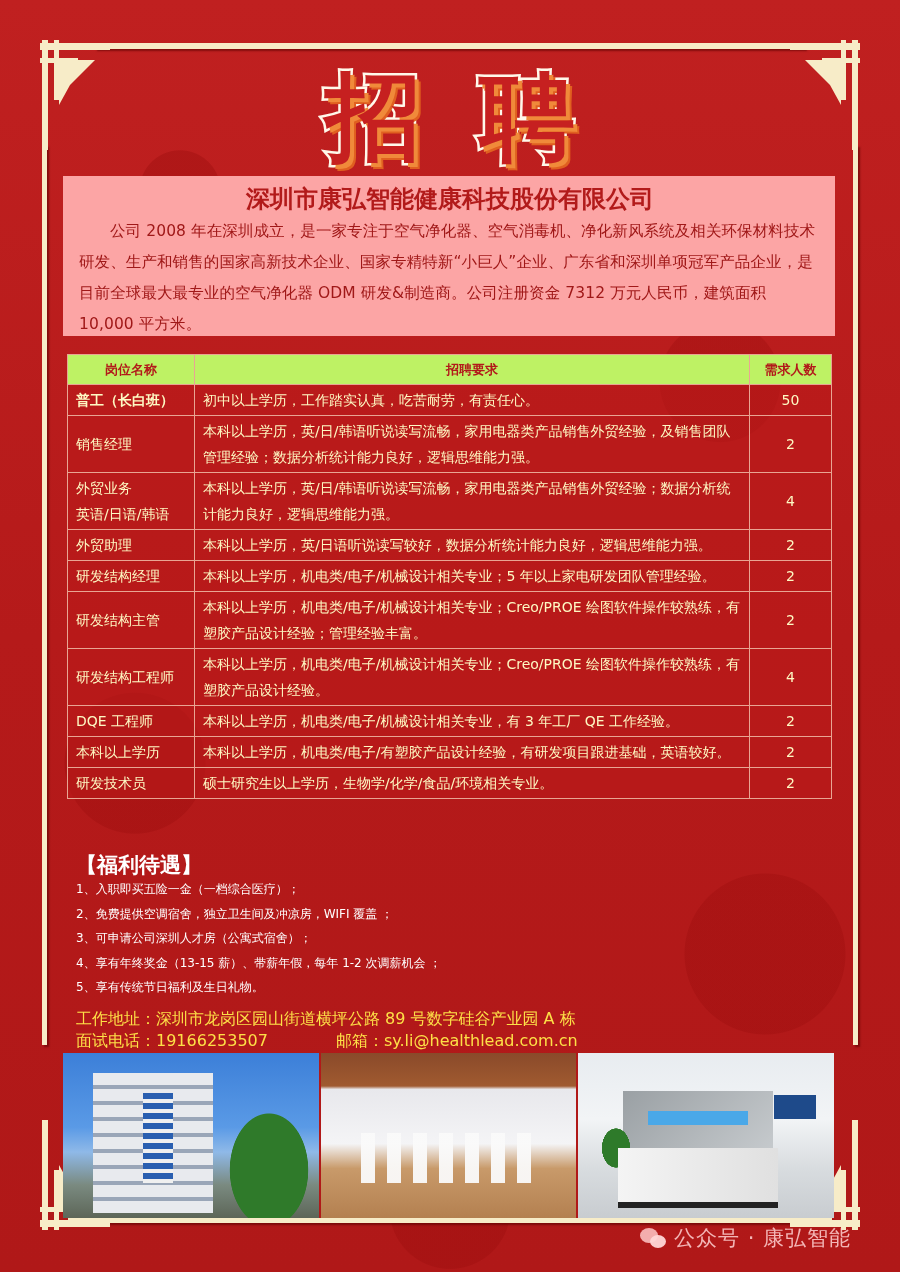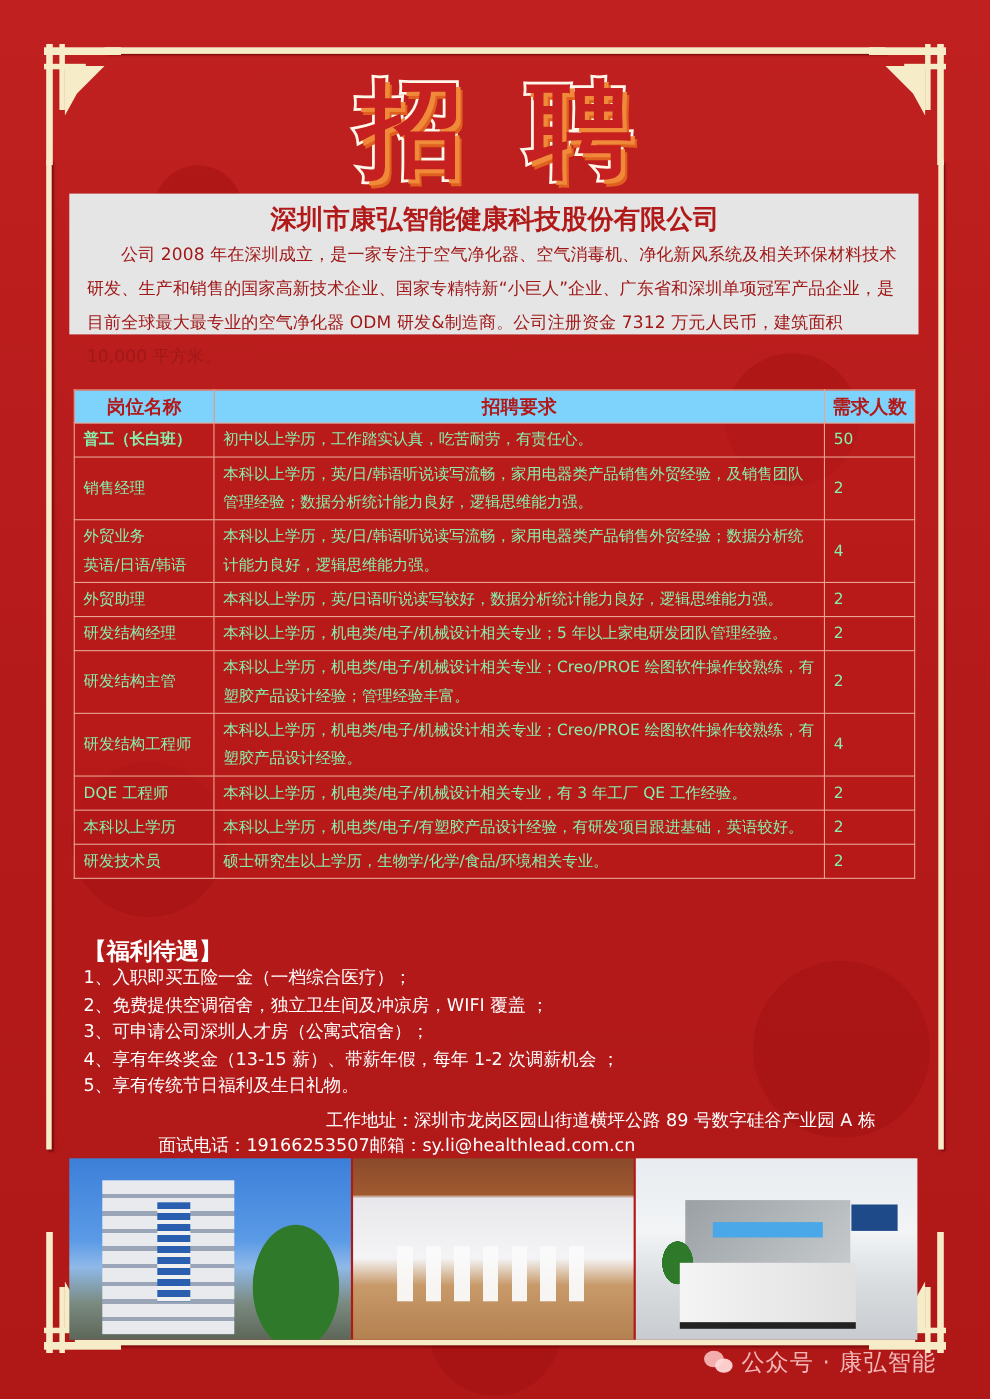--- a/index.html
+++ b/index.html
@@ -28,53 +28,53 @@
   .headline span {
     font-family: "DejaVu Sans", sans-serif;
     font-weight: bold; font-size: 96px; line-height: 1;
     color: #c62020;
     -webkit-text-stroke: 5px #fff8ea;
     paint-order: stroke fill;
     text-shadow: 4px 4px 0 #f08a3a, 6px 6px 0 #e06020;
   }
 
   .intro {
-    position: absolute; left: 63px; top: 176px; width: 772px; height: 128px;
-    background: #e5e5e5;
+    position: absolute; left: 63px; top: 176px; width: 772px; height: 160px;
+    background: #fca5a5;
     padding: 6px 14px 0 16px;
   }
   .intro .company {
     text-align: center; color: #b21a1a; font-weight: bold; font-size: 24px; line-height: 34px;
   }
   .intro .desc {
     color: #a01818; font-size: 15.5px; line-height: 31px; text-indent: 2em; letter-spacing: 0.1px;
   }
 
   table.jobs {
     position: absolute; left: 67px; top: 354px; width: 764px;
     border-collapse: collapse; table-layout: fixed;
   }
   table.jobs th, table.jobs td {
     border: 1px solid #e9a593;
     font-size: 14px; line-height: 26px;
     padding: 2px 8px;
     vertical-align: middle;
   }
   table.jobs th {
-    background: #7dd3fc; color: #b21a1a; font-weight: bold; font-size: 17px;
+    background: #bef264; color: #b21a1a; font-weight: bold; font-size: 13px;
     height: 30px; padding: 0 4px;
   }
-  table.jobs td { background: rgba(185,25,25,0.55); color: #86efac; }
-  table.jobs td.num { }
+  table.jobs td { background: rgba(185,25,25,0.55); color: #fef9c3; }
+  table.jobs td.num { text-align: center; }
   table.jobs td.pos.bold { font-weight: bold; }
 
   .benefits { position: absolute; left: 76px; top: 853px; width: 700px; }
   .benefits .title { font-weight: bold; font-size: 21px; line-height: 24px; color: #fff; }
-  .benefits .item { font-size: 16px; line-height: 24.5px; color: #fff; }
-  .contact { position: absolute; left: 76px; top: 1008px; width: 720px; font-size: 16px; line-height: 22px; color: #ffffff; text-align: right; }
+  .benefits .item { font-size: 12px; line-height: 24.5px; color: #fff; }
+  .contact { position: absolute; left: 76px; top: 1008px; width: 720px; font-size: 16px; line-height: 22px; color: #fde047; }
   .contact .row { display: flex; }
   .contact .phone { width: 260px; }
 
   .photos { position: absolute; left: 63px; top: 1053px; width: 771px; height: 165px; display: flex; gap: 2px; }
   .photo { flex: 1; position: relative; overflow: hidden; }
   .photo.building {
     background: linear-gradient(180deg, #3c7fd8 0%, #5a9ae6 45%, #8fb9e8 60%, #7a8a80 80%, #5d6658 100%);
   }
   .photo.building .bldg {
     position: absolute; left: 30px; top: 20px; width: 120px; height: 140px;

